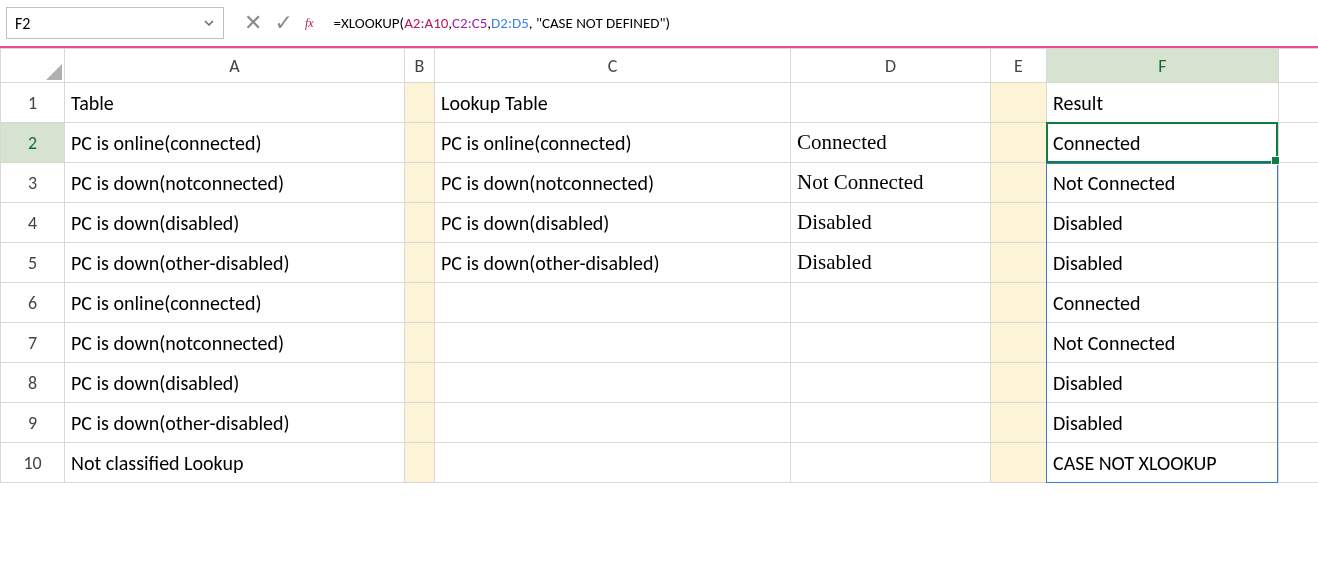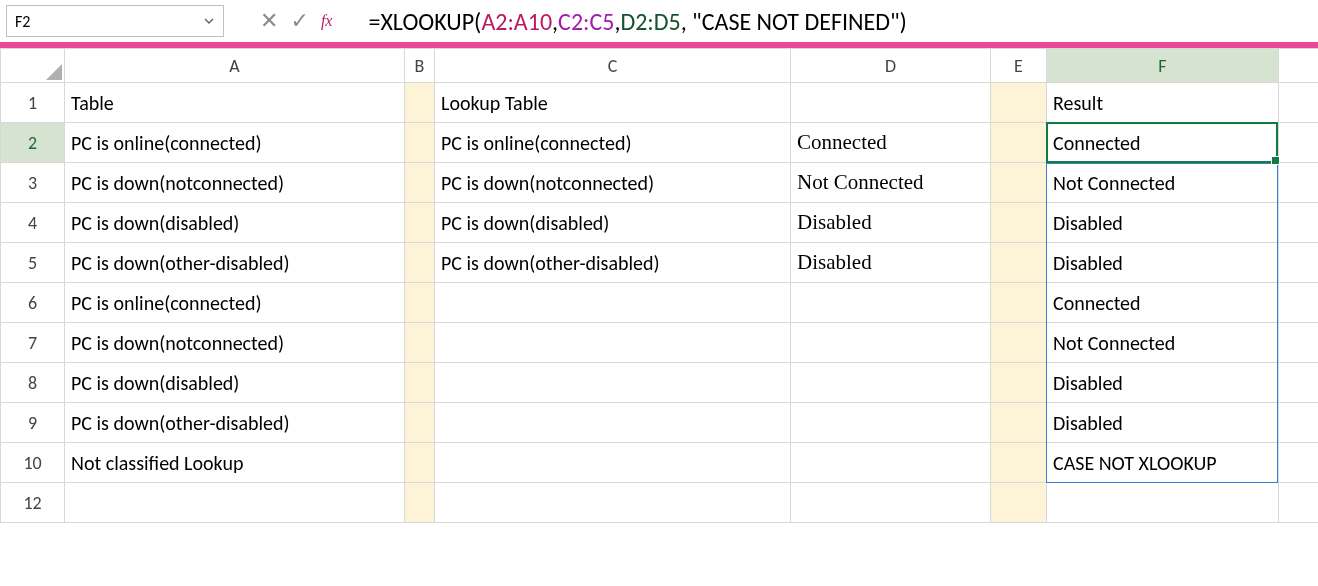--- a/index.html
+++ b/index.html
@@ -8,23 +8,23 @@
     font-family: "Calibri", "Segoe UI", Arial, sans-serif;
     font-size: 18px;
     background: #fff;
     color: #000;
     user-select: none;
   }
   .top-bar {
     display: flex;
     align-items: center;
     height: 48px;
-    border-bottom: 6px solid #ec4899;
+    border-bottom: 2px solid #ec4899;
     padding: 0 6px;
-    gap: 24px;
+    gap: 8px;
     text-align: center;
   }
   .name-box {
     width: 218px;
     height: 32px;
     border: 1px solid #c0c0c0;
     background: #fff;
     display: flex;
     align-items: center;
     padding: 0 8px;
@@ -39,35 +39,35 @@
     display: flex;
     align-items: center;
     gap: 12px;
     padding: 0 12px;
     color: #8a8a8a;
   }
   .fb-icons span { font-size: 22px; line-height: 1; }
   .fb-icons .fx {
     font-style: italic;
     font-family: "Times New Roman", serif;
-    font-size: 16px;
+    font-size: 12px;
     color: #be185d;
   }
   .formula-input {
     flex: 1;
     height: 32px;
     display: flex;
     align-items: center;
-    font-size: 24px;
+    font-size: 15px;
     font-family: "Calibri", Arial, sans-serif;
     white-space: pre;
   }
   .formula-input .arg1 { color: #be185d; }
   .formula-input .arg2 { color: #a21caf; }
-  .formula-input .arg3 { color: #14532d; }
+  .formula-input .arg3 { color: #3b82f6; }
 
   .sheet {
     position: relative;
   }
   table {
     border-collapse: collapse;
     width: 1318px;
     table-layout: fixed;
   }
   th, td {
@@ -283,28 +283,18 @@
     <tr>
       <td class="rowhdr">10</td>
       <td>Not classified Lookup</td>
       <td class="shade"></td>
       <td></td>
       <td></td>
       <td class="shade"></td>
       <td>CASE NOT XLOOKUP</td>
       <td></td>
     </tr>
-    <tr>
-      <td class="rowhdr">12</td>
-      <td></td>
-      <td class="shade"></td>
-      <td></td>
-      <td></td>
-      <td class="shade"></td>
-      <td></td>
-      <td></td>
-    </tr>
   </tbody>
     </table>
 
   <div class="active-cell" style="left:1046px; top:74px; width:232px; height:41px;"></div>
   <div class="spill-range" style="left:1046px; top:115px; width:232px; height:320px;"></div>
 </div>
 
 </body></html>

